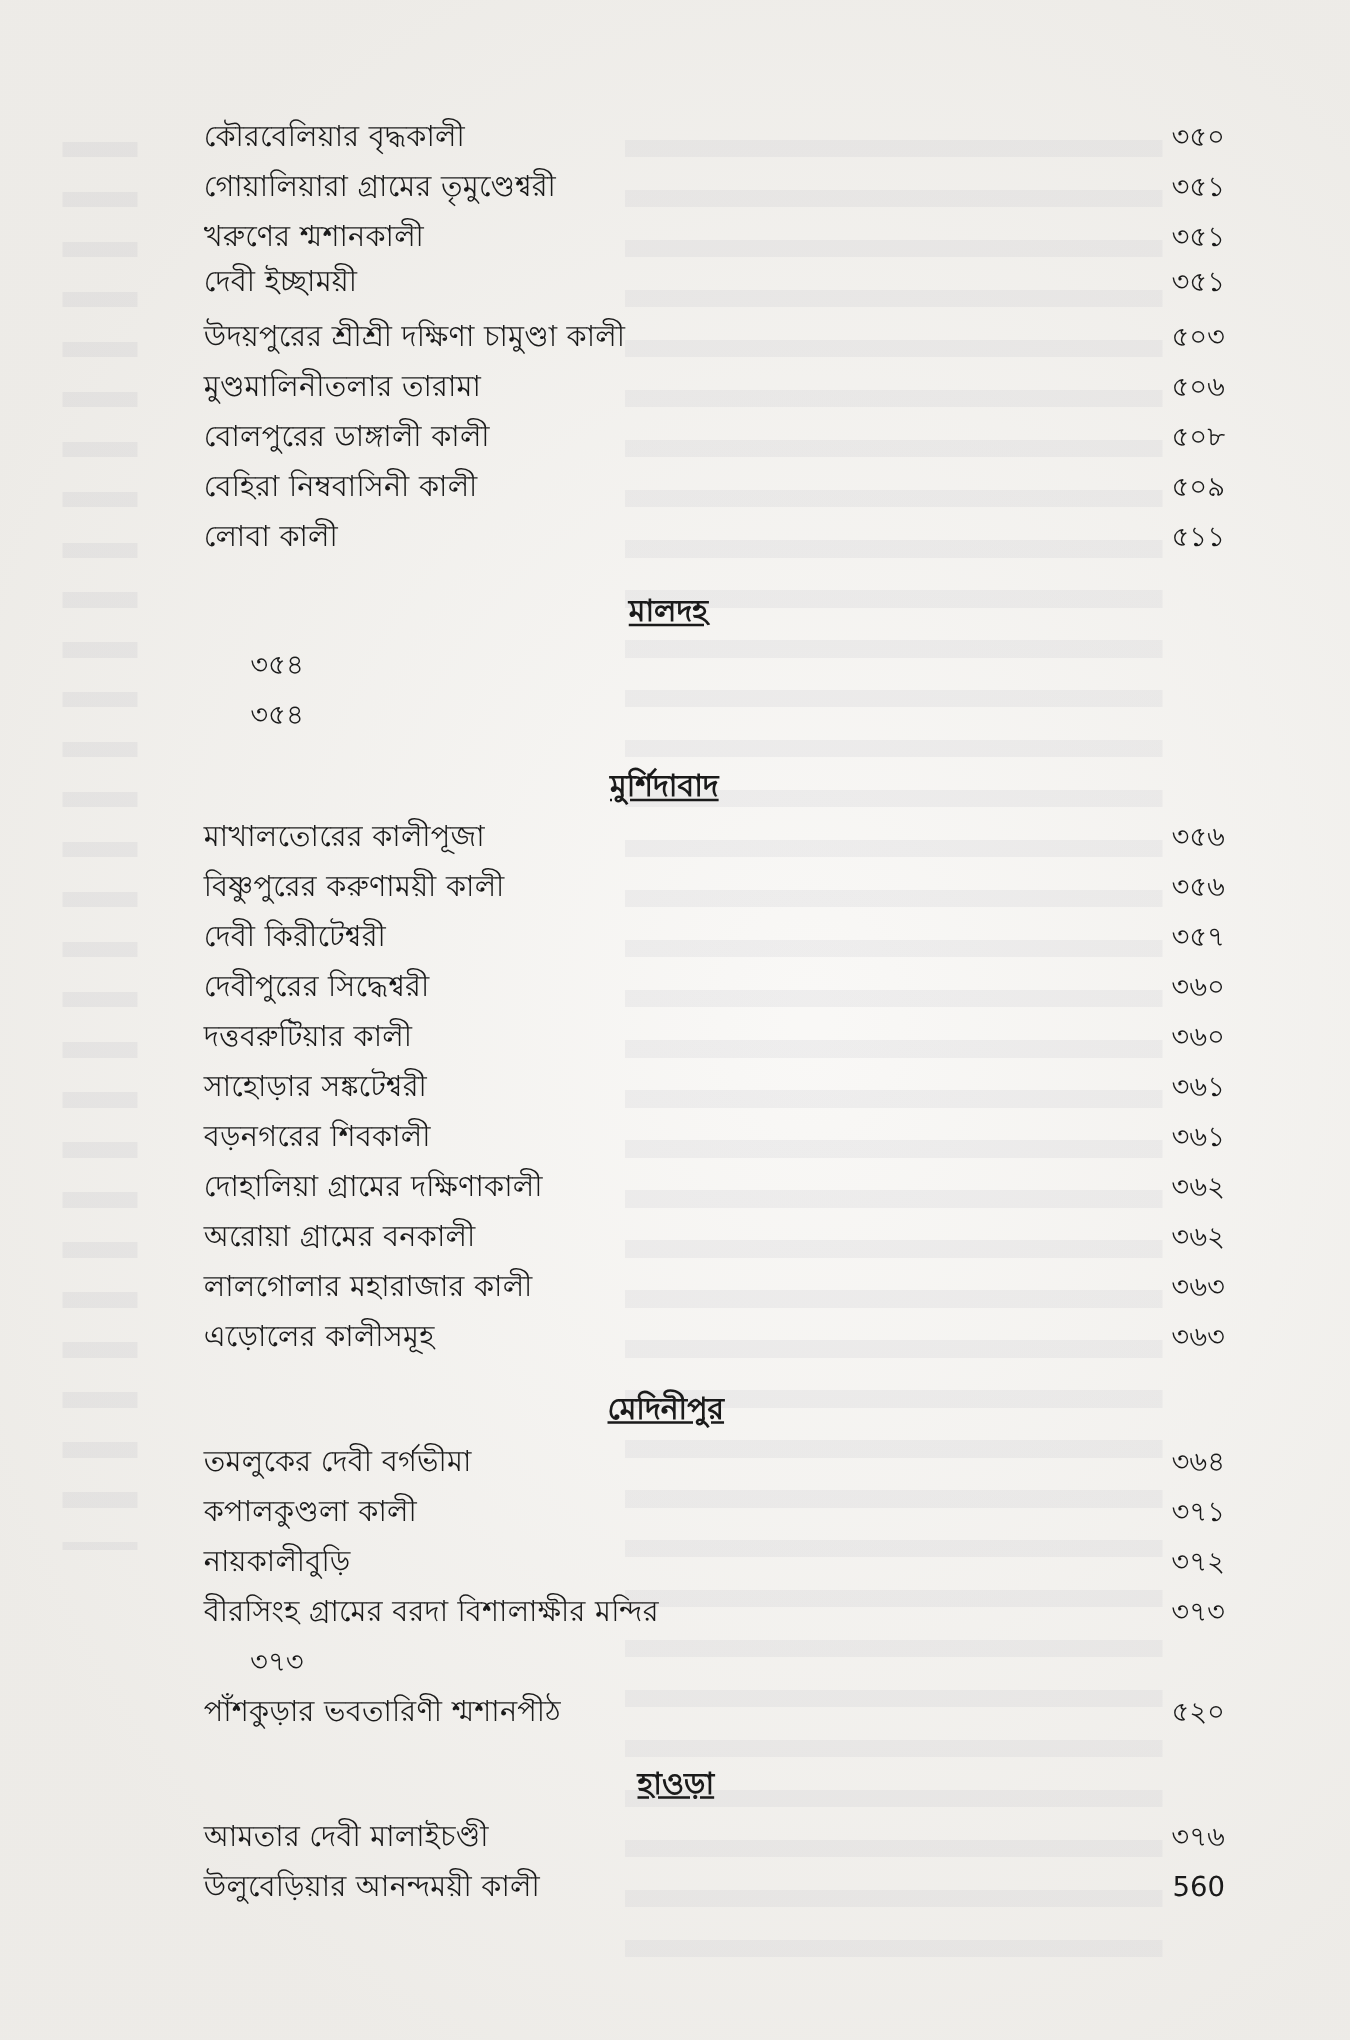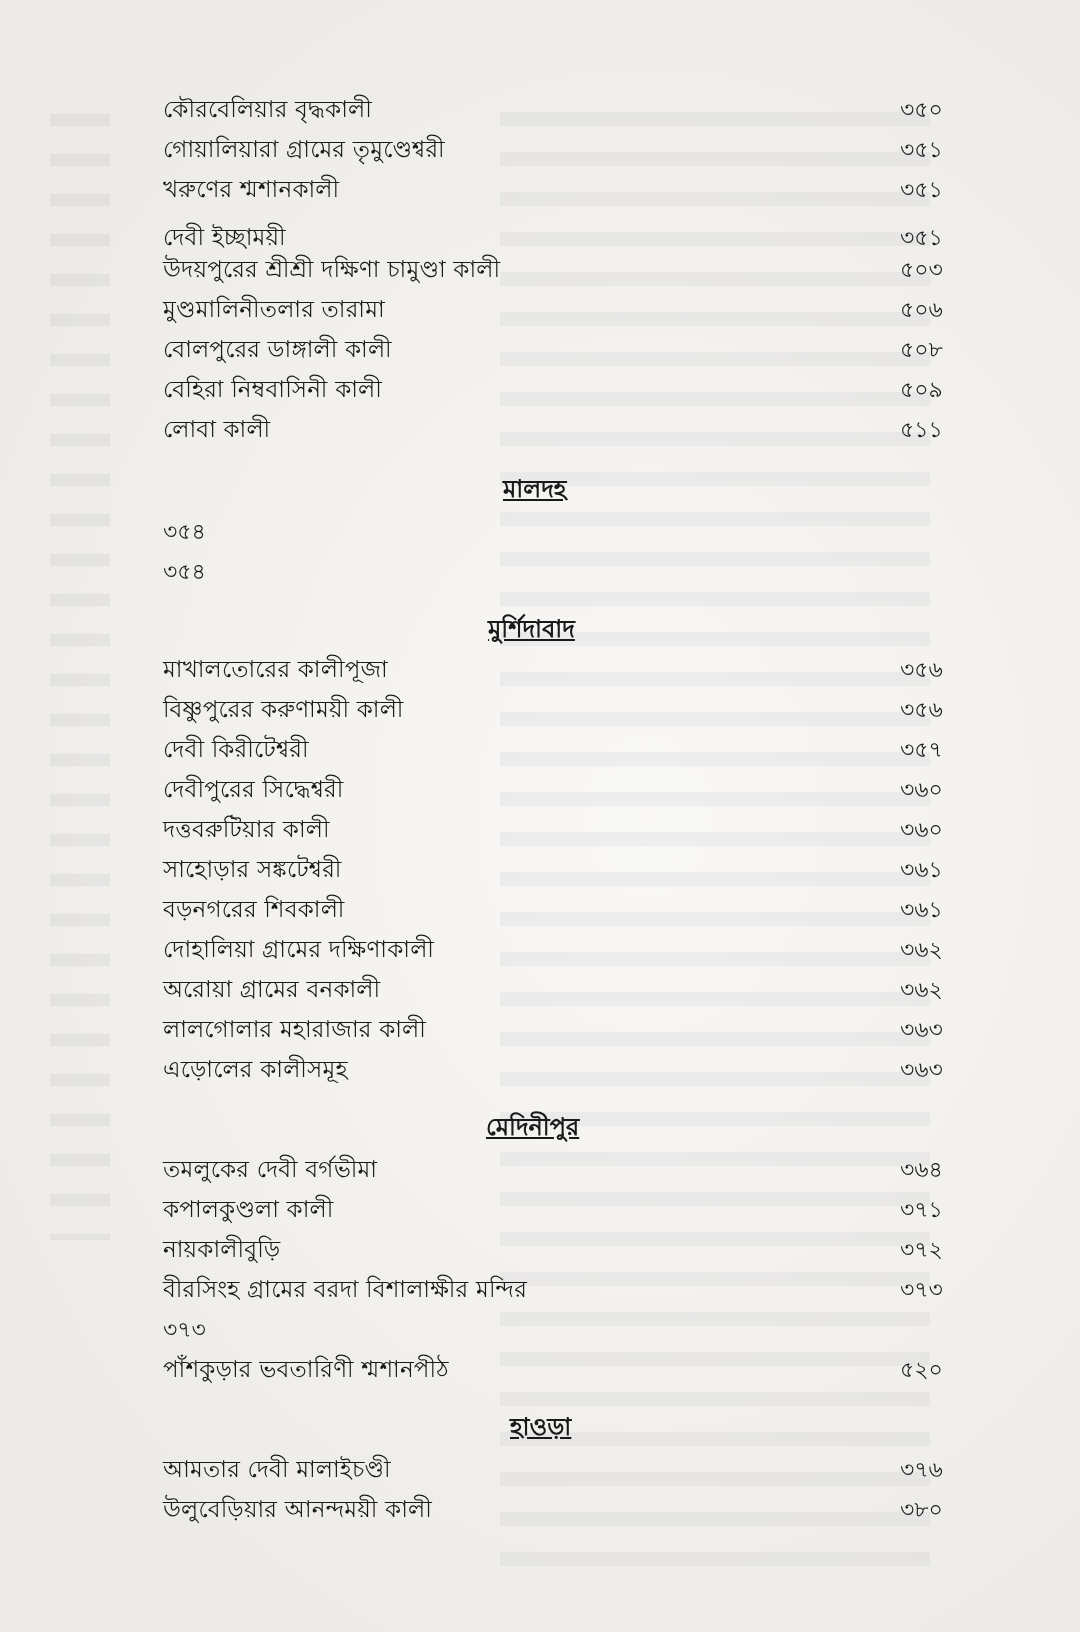--- a/index.html
+++ b/index.html
@@ -31,21 +31,21 @@
         rgba(180,180,190,0.18) 24px, rgba(180,180,190,0.18) 36px,
         rgba(0,0,0,0) 36px, rgba(0,0,0,0) 40px);
       pointer-events: none;
     }
     .toc { position: absolute; left: 0; top: 0; width: 1080px; }
     .row {
       position: absolute; left: 143px; width: 817px; height: 40px;
       display: flex; align-items: center; justify-content: space-between; margin-left: 20px;
     }
     .title { font-size: 23px; letter-spacing: 0.2px; white-space: nowrap; }
-    .pageno { font-size: 22px; width: 80px; text-align: left; }
+    .pageno { font-size: 22px; width: 80px; text-align: right; }
     .heading {
       position: absolute; font-size: 24px; font-weight: bold; white-space: nowrap; text-decoration: underline;
     }
   </style>
 </head>
 <body>
 
 <div class="page">
   <div class="ghost"></div>
   <div class="ghost-left"></div>
@@ -57,21 +57,21 @@
         <span class="pageno">৩৫০</span>
       </div>
     <div class="row" style="top:130px">
         <span class="title">গোয়ালিয়ারা গ্রামের তৃমুণ্ডেশ্বরী</span>
         <span class="pageno">৩৫১</span>
       </div>
     <div class="row" style="top:170px">
         <span class="title">খরুণের শ্মশানকালী</span>
         <span class="pageno">৩৫১</span>
       </div>
-    <div class="row" style="top:218px">
+    <div class="row" style="top:206px">
         <span class="title">দেবী ইচ্ছাময়ী</span>
         <span class="pageno">৩৫১</span>
       </div>
     <div class="row" style="top:250px">
         <span class="title">উদয়পুরের শ্রীশ্রী দক্ষিণা চামুণ্ডা কালী</span>
         <span class="pageno">৫০৩</span>
       </div>
     <div class="row" style="top:290px">
         <span class="title">মুণ্ডমালিনীতলার তারামা</span>
         <span class="pageno">৫০৬</span>
@@ -168,16 +168,16 @@
         <span class="pageno">৫২০</span>
       </div>
 
     <div class="heading" style="left:510px; top:1408px">হাওড়া</div>
     <div class="row" style="top:1450px">
         <span class="title">আমতার দেবী মালাইচণ্ডী</span>
         <span class="pageno">৩৭৬</span>
       </div>
     <div class="row" style="top:1490px">
         <span class="title">উলুবেড়িয়ার আনন্দময়ী কালী</span>
-        <span class="pageno">৩৮০</span>
+        <span class="pageno">560</span>
       </div>
   </div>
 </div>
 
 </body></html>

